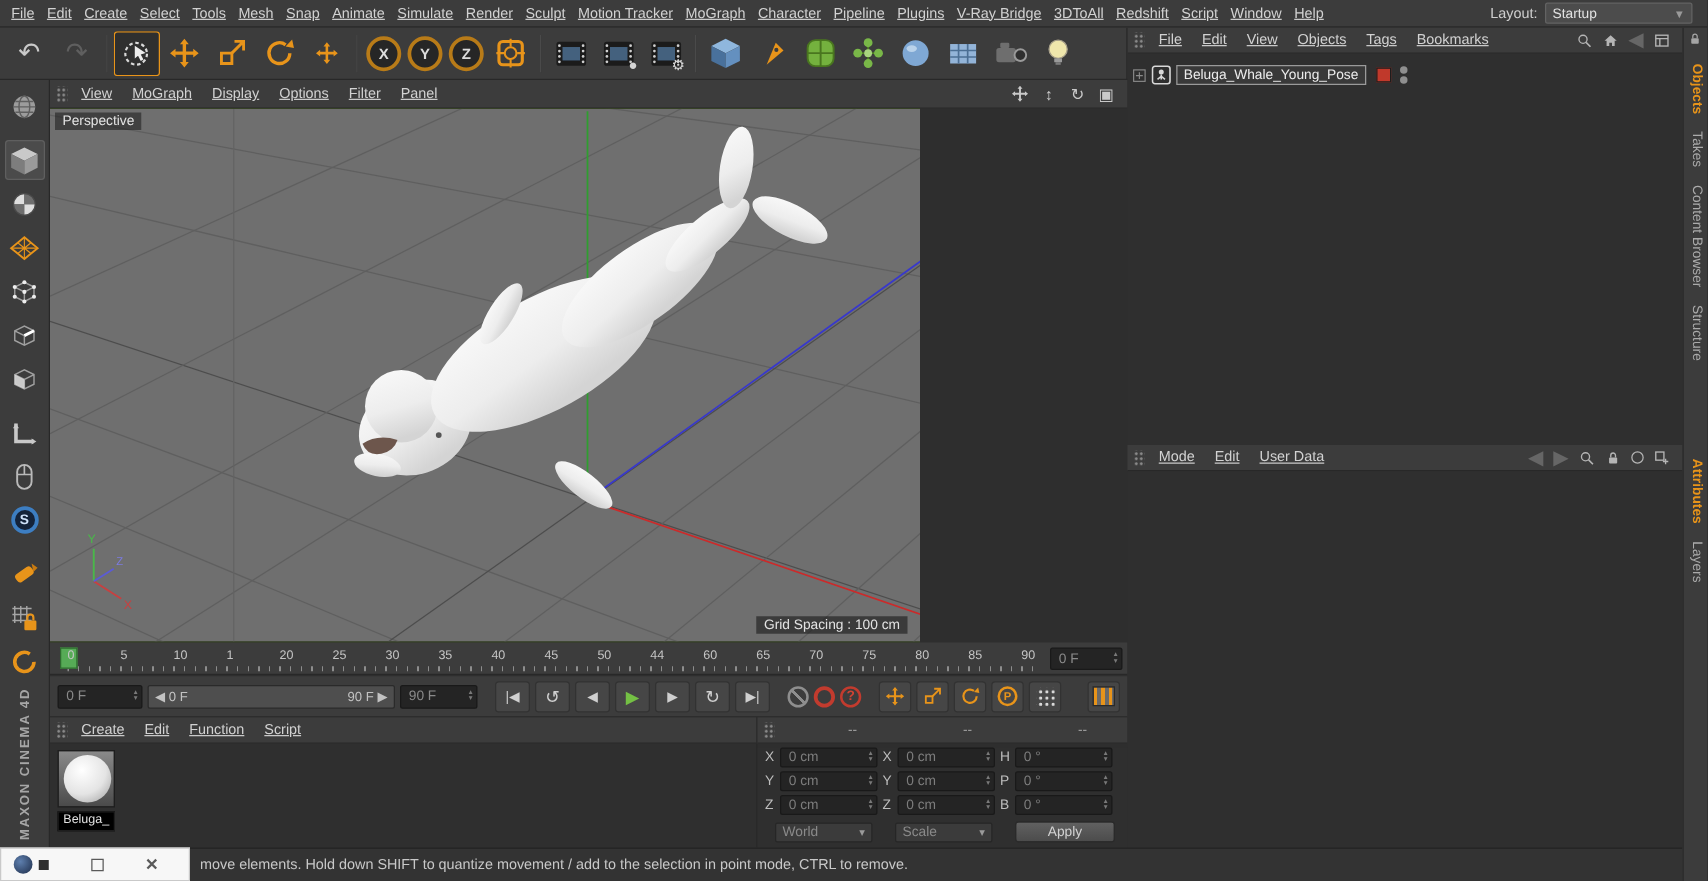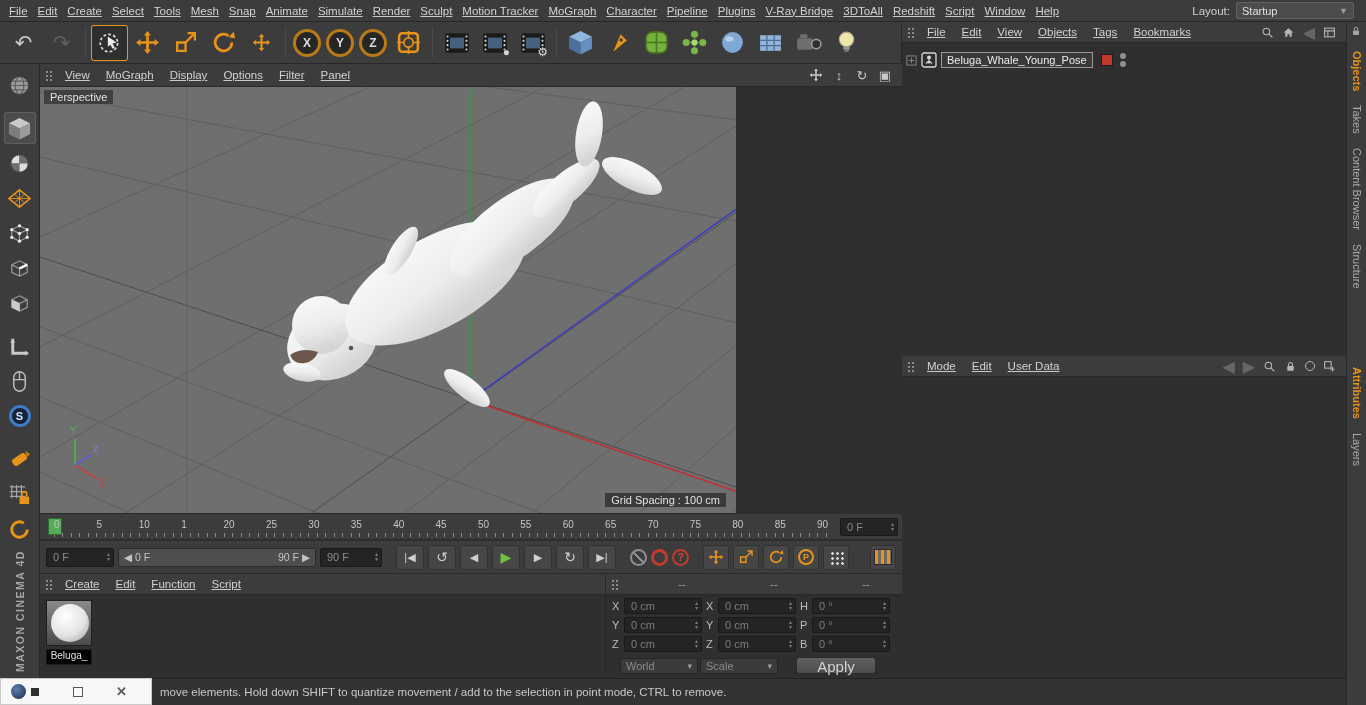--- a/index.html
+++ b/index.html
@@ -76,21 +76,21 @@
 #mat-thumb::after{content:'';position:absolute;left:4px;top:3px;width:38px;height:38px;border-radius:50%;background:radial-gradient(circle at 38% 32%,#ffffff,#e4e4e4 55%,#bcbcbc 80%,#9a9a9a);}
 #mat-name{position:absolute;left:6px;top:54px;width:46px;height:16px;background:#000000;border:1px solid #1e1e1e;font-size:10px;color:#e2e2e2;text-align:center;line-height:11px;overflow:hidden;white-space:nowrap;}
 #coords-panel{position:absolute;left:606px;top:574px;width:296px;height:104px;}
 #coords-headers{display:flex;padding-left:6px;margin-left:auto;}
 .coord-head{width:78px;margin-left:14px;text-align:center;font-size:11px;color:#a2a2a2;flex:none;}
 .coord-row{display:flex;align-items:center;margin:3px 0 0 6px;}
 .clabel{width:12px;font-size:11px;color:#bdbdbd;flex:none;}
 .cfield{width:78px;height:16px;margin-right:4px;flex:none;color:#7d7d7d;}
 #coords-footer{display:flex;align-items:center;margin:5px 0 0 6px;}
 .sel{width:78px;height:16px;background:#3b3b3b;border:1px solid #262626;border-radius:2px;font-size:11px;color:#8a8a8a;display:flex;align-items:center;justify-content:space-between;padding:0 5px;flex:none;}
-.apply-btn{width:80px;height:17px;background:linear-gradient(#616161,#4c4c4c);border:1px solid #2a2a2a;border-radius:3px;color:#d2d2d2;font-size:15px;flex:none;}
+.apply-btn{width:80px;height:17px;background:linear-gradient(#616161,#4c4c4c);border:1px solid #2a2a2a;border-radius:3px;color:#d2d2d2;font-size:11px;flex:none;}
 
 #object-manager{position:absolute;left:902px;top:22px;width:444px;height:334px;}
 #attributes-panel{position:absolute;left:902px;top:356px;width:444px;height:322px;}
 .hdr-icons{margin-left:auto;display:flex;gap:8px;align-items:center;padding-right:6px;}
 .hicon{color:#b5b5b5;display:flex;align-items:center;}
 .hicon.dim{color:#666;}
 .circle-ic{width:10px;height:10px;border:1.5px solid #b5b5b5;border-radius:50%;}
 #om-row{position:absolute;left:4px;top:8px;display:flex;align-items:center;height:18px;}
 .om-name{border:1px solid #9a9a9a;padding:0 5px;font-size:11px;color:#ececec;height:16px;line-height:14px;background:rgba(255,255,255,0.05);margin-left:4px;white-space:nowrap;}
 .om-chip{width:12px;height:12px;background:#c0392b;border:1px solid #1d1d1d;margin-left:8px;flex:none;}
@@ -582,21 +582,21 @@
       <span class="tick">5</span>
       <span class="tick">10</span>
       <span class="tick">1</span>
       <span class="tick">20</span>
       <span class="tick">25</span>
       <span class="tick">30</span>
       <span class="tick">35</span>
       <span class="tick">40</span>
       <span class="tick">45</span>
       <span class="tick">50</span>
-      <span class="tick">55</span>
+      <span class="tick">44</span>
       <span class="tick">60</span>
       <span class="tick">65</span>
       <span class="tick">70</span>
       <span class="tick">75</span>
       <span class="tick">80</span>
       <span class="tick">85</span>
       <span class="tick">90</span>
     </div>
   <div id="tl-frame-field" class="num-field">
     <span class="val">0 F</span>
@@ -784,21 +784,21 @@
               <i>▾</i>
             </span>
           </div>
         </div>
       </div>
     <div id="coords-footer">
       <div class="sel" style="margin-left:8px">
           <span>World</span>
           <span class="caret">▾</span>
         </div>
-      <div class="sel" style="margin-left:2px">
+      <div class="sel" style="margin-left:18px">
           <span>Scale</span>
           <span class="caret">▾</span>
         </div>
       <button class="apply-btn" style="margin-left:18px">Apply</button>
     </div>
   </div>
 </div>
 
 <div id="object-manager">
   <div class="panel-header">

